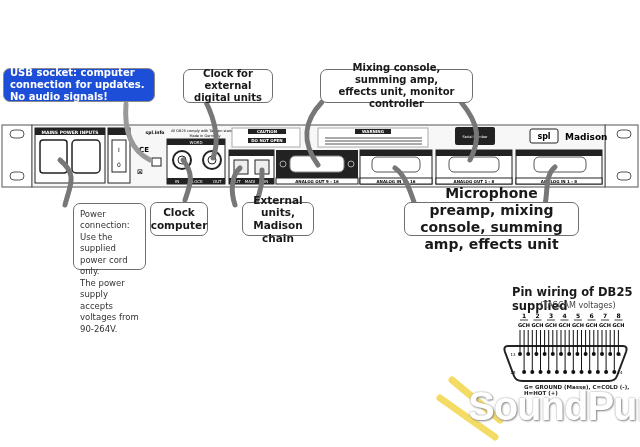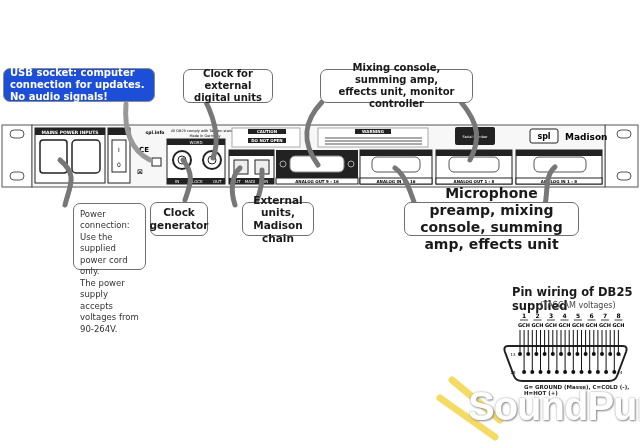--- a/index.html
+++ b/index.html
@@ -221,21 +221,21 @@
     <line x1="440" y1="398" x2="495" y2="437"></line>
   </g>
 </svg>
 
 <div class="callout dark" style="left:3px;top:68px;width:152px;height:34px;font-size:10px;padding:3px 6px;">USB socket: computer connection for updates. No audio signals!</div>
 <div class="callout" style="left:183px;top:69px;width:90px;height:34px;font-size:10px;padding:2px 5px;">Clock for external digital units</div>
 <div class="callout" style="left:320px;top:69px;width:153px;height:34px;font-size:10px;padding:2px 15px;">Mixing console, summing amp, effects unit, monitor controller</div>
 <div class="callout small" style="left:29px;top:203px;width:73px;height:67px;white-space:pre-line;margin-left:44px;">Power connection:
 Use the supplied power cord only.
 The power supply accepts voltages from 90-264V.</div>
-<div class="callout" style="left:150px;top:202px;width:58px;height:34px;font-size:10.5px;padding:2px 4px;">Clock generator</div>
+<div class="callout" style="left:150px;top:202px;width:58px;height:34px;font-size:10.5px;padding:2px 4px;">Clock computer</div>
 <div class="callout" style="left:242px;top:202px;width:72px;height:34px;font-size:10.5px;padding:2px 4px;">External units, Madison chain</div>
 <div class="callout" style="left:388px;top:202px;width:175px;height:34px;font-size:14px;padding:2px 5px;margin-left:16px;">Microphone preamp, mixing console, summing amp, effects unit</div>
 
 <div class="pin-title" style="left:512px;top:285px;">Pin wiring of DB25 supplied</div>
 <div class="pin-sub" style="left:540px;top:301px;">(TASCAM voltages)</div>
 <div class="legend" style="left:524px;top:384px;">G= GROUND (Masse), C=COLD (-), H=HOT (+)</div>
 
 <div class="wm" style="left:468px;top:384px;">SoundPure</div>
 
 </body></html>

